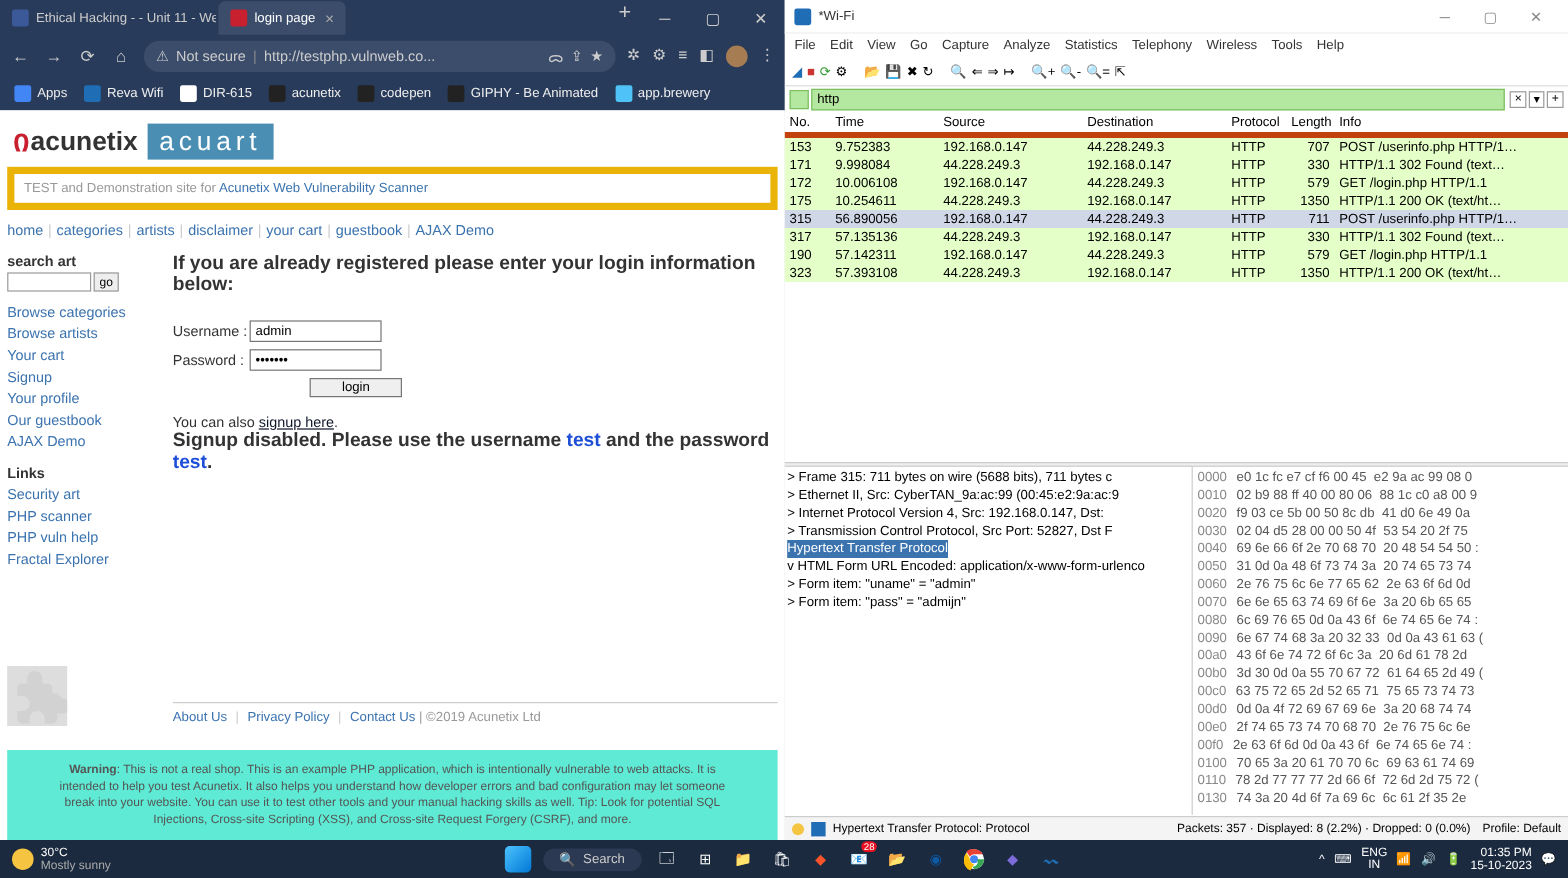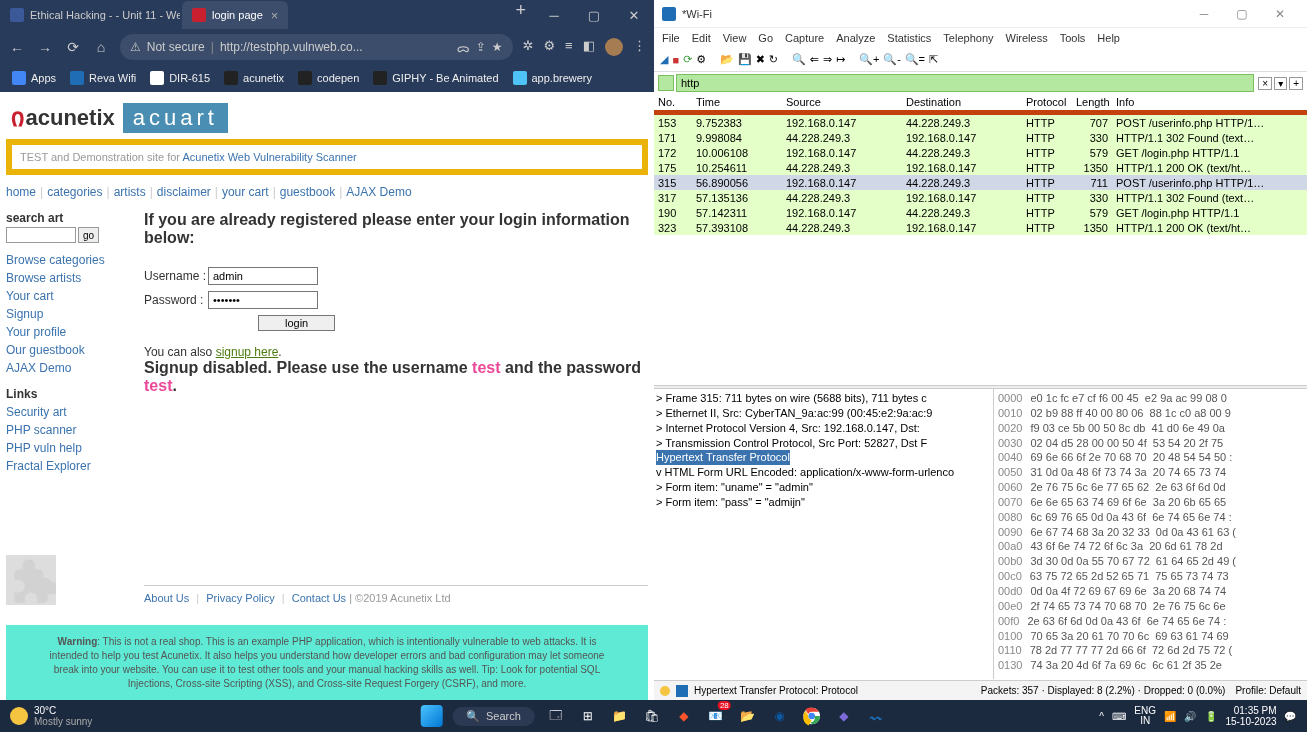--- a/index.html
+++ b/index.html
@@ -42,21 +42,21 @@
 .search-box { display: flex; gap: 2px; margin-bottom: 8px; }
 .search-box input { width: 70px; border: 1px solid #999; font-size: 10px; height: 16px; }
 .search-box button { font-size: 10px; border: 1px solid #999; background: #eee; padding: 0 4px; }
 .sidebar a { display: block; color: #3b73af; text-decoration: none; line-height: 1.5; }
 .main { flex: 1; padding-left: 10px; font-size: 12px; }
 .main strong { font-size: 16px; }
 .form-row { display: flex; align-items: center; margin: 6px 0; }
 .form-row label { width: 64px; }
 .form-row input { border: 1px solid #767676; height: 18px; padding: 0 4px; width: 110px; font-size: 11px; }
 .login-btn { border: 1px solid #767676; background: #efefef; padding: 1px 26px; font-size: 11px; margin-left: 114px; }
-.red { color: #ec4899; font-weight: bold; }
+.red { color: #1d4ed8; font-weight: bold; }
 .plugin-placeholder { width: 50px; height: 50px; background: #ddd; margin-top: 80px; }
 .footer { border-top: 1px solid #ccc; padding-top: 6px; margin-top: 20px; font-size: 11px; }
 .footer a { color: #3b73af; text-decoration: none; }
 .grey { color: #999; }
 .warning-box { background: #5eead4; padding: 10px 40px; margin-top: 20px; text-align: center; font-size: 10px; color: #555; line-height: 1.4; }
 
 
 .wireshark { position: absolute; left: 654px; top: 0; width: 653px; height: 700px; background: #fff; font-family: "Segoe UI", sans-serif; font-size: 11px; }
 .ws-titlebar { height: 28px; display: flex; align-items: center; padding: 0 8px; background: #fff; border-bottom: 1px solid #eee; }
 .ws-title-icon { width: 14px; height: 14px; background: #1e6db5; border-radius: 2px; margin-right: 6px; }
@@ -227,21 +227,21 @@
           <label>Username :</label>
           <input type="text" value="admin" style="">
         </div>
         <div class="form-row">
           <label>Password :</label>
           <input type="text" value="•••••••" style="">
         </div>
         <button class="login-btn">login</button>
         <div style="height:14px"></div>
         <div>
-          <span>You can also </span><a href="#" style="color:#4d7c0f">signup here</a>.
+          <span>You can also </span><a href="#" style="color:#0f172a">signup here</a>.
         </div>
         <div>
           <strong><span>Signup disabled. Please use the username </span><span class="red">test</span><span> and the password </span><span class="red">test</span>.</strong>
         </div>
         <div class="footer" style="margin-top:190px">
           <a href="#">About Us</a> <span class="sep">|</span>
           <a href="#">Privacy Policy</a> <span class="sep">|</span>
           <a href="#">Contact Us</a>
           <span class="grey"> | </span><span class="grey">©2019 Acunetix Ltd</span>
         </div>

